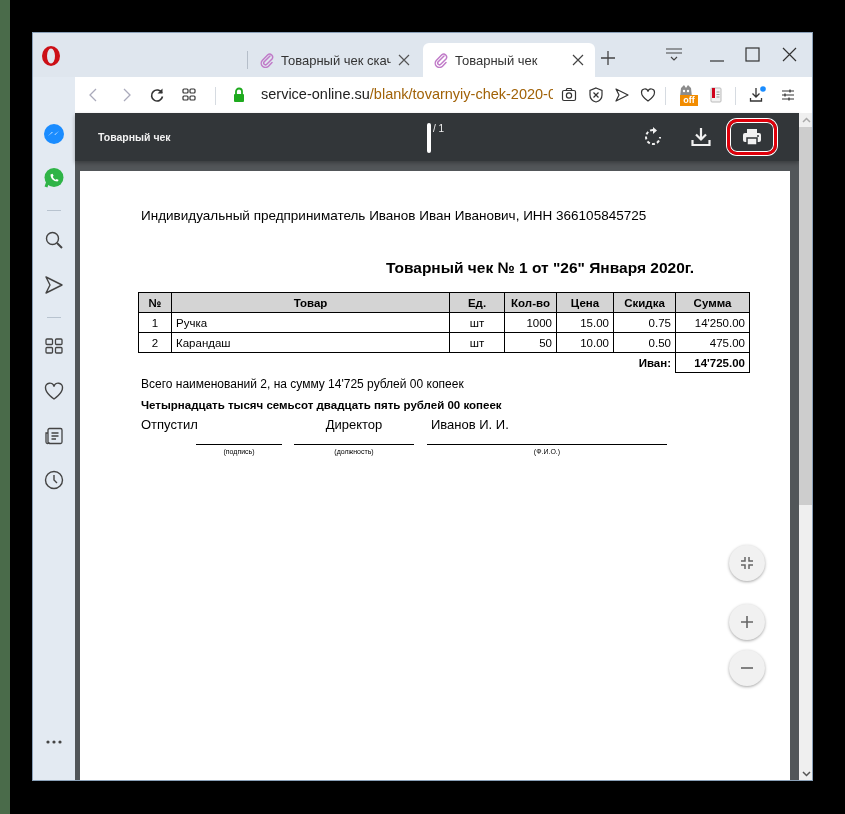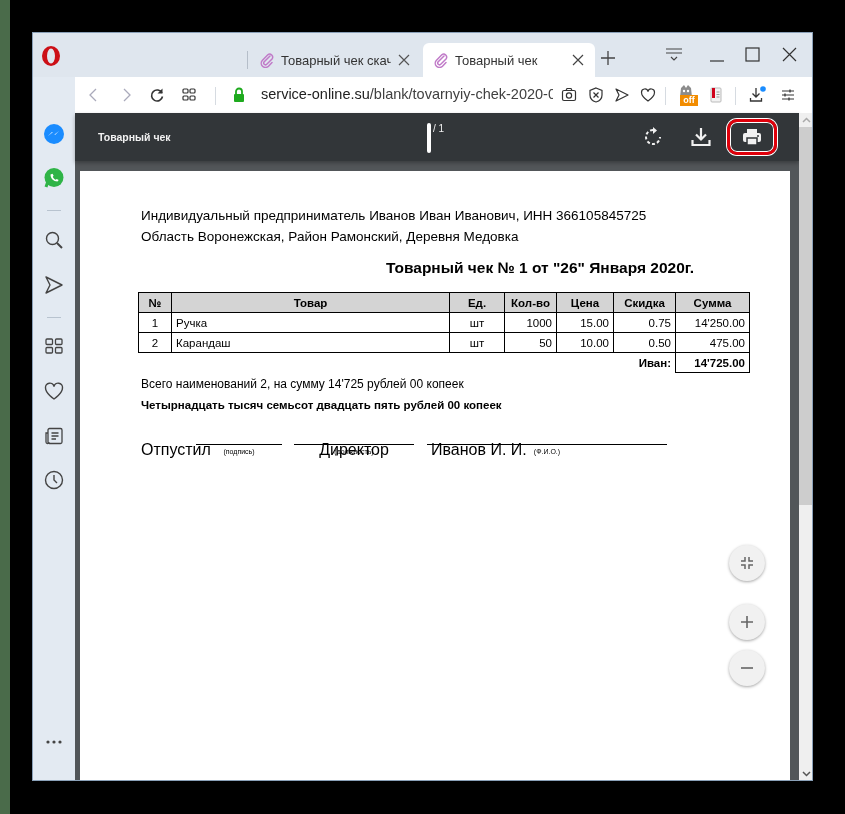--- a/index.html
+++ b/index.html
@@ -20,21 +20,21 @@
   .tab.t2 { left: 216px; width: 172px; }
   .tab.t3 { left: 390px; width: 172px; background: #fff; border-radius: 6px 6px 0 0; }
   .tab-sep { position: absolute; top: 18px; width: 1px; height: 18px; background: #b5bec9; }
   .newtab { position: absolute; left: 566px; top: 16px; width: 18px; height: 18px; }
   .winctrl { position: absolute; top: 12px; width: 22px; height: 20px; }
 
   
   .addrbar { position: absolute; left: 42px; top: 44px; width: 739px; height: 36px; background: #fff; }
   .nav-ic { position: absolute; top: 9px; width: 18px; height: 18px; }
   .url { position: absolute; left: 186px; top: 9px; font-size: 14.5px; color: #222; white-space: nowrap; width: 292px; overflow: hidden; }
-  .url .path { color: #404040; text-align: right; }
+  .url .path { color: #a16207; text-align: right; }
   .addr-sep { position: absolute; top: 10px; width: 1px; height: 18px; background: #d6dbe1; }
 
   
   .sidebar { position: absolute; left: 0; top: 44px; width: 42px; height: 705px; background: #e3eaf2; }
   .sb-ic { position: absolute; left: 10px; width: 22px; height: 22px; }
   .sb-sep { position: absolute; left: 14px; width: 14px; height: 1px; background: #b8c3cf; }
 
   
   .viewer { position: absolute; left: 42px; top: 80px; width: 724px; height: 669px; background: #525659; }
   .pdf-toolbar { position: absolute; left: 0; top: 0; width: 100%; height: 48px; background: #323639; box-shadow: 0 2px 4px rgba(0,0,0,.3); }
@@ -60,21 +60,21 @@
   table.items th, table.items td { border: 1.5px solid #000; height: 20px; padding: 0 4px; }
   table.items th { background: #d4d4d4; font-weight: bold; text-align: center; }
   table.items td.c { text-align: center; }
   table.items td.r { text-align: right; }
   table.items td.l { text-align: left; }
   table.items tr.total td { border: none; }
   table.items tr.total td.lbl { text-align: right; font-weight: bold; }
   table.items tr.total td.val { border: 1.5px solid #000; text-align: right; font-weight: bold; }
   .summary { position: absolute; left: 61px; top: 206px; font-size: 12px; white-space: nowrap; }
   .words { position: absolute; left: 61px; top: 228px; font-size: 11.5px; font-weight: bold; white-space: nowrap; }
-  .sig { position: absolute; top: 270px; font-size: 16px; white-space: nowrap; }
+  .sig { position: absolute; top: 246px; font-size: 13px; white-space: nowrap; }
   .sig-line { position: absolute; top: 273px; height: 1px; background: #000; }
   .sig-cap { position: absolute; top: 277px; font-size: 7px; text-align: center; }
 </style>
 </head>
 <body>
 
 <div class="desk-green"></div>
 
 <div class="window">
 
@@ -257,21 +257,20 @@
           <rect x="3" y="8" width="18" height="9" rx="2" fill="#f1f1f1"></rect>
           <rect x="7" y="13" width="10" height="7" fill="#f1f1f1" stroke="#323639" stroke-width="1.5"></rect>
           <circle cx="18" cy="11" r="1" fill="#323639"></circle>
         </svg>
     </div>
 
     <div class="page">
       <div class="doc">
         <div class="issuer">
           <div>Индивидуальный предприниматель Иванов Иван Иванович, ИНН 366105845725</div>
-          <div>Область Воронежская, Район Рамонский, Деревня Медовка</div>
         </div>
         <div class="doc-title">Товарный чек № 1 от "26" Января 2020г.</div>
 
         <table class="items">
           <colgroup>
             <col style="width:33px">
               <col style="width:278px">
               <col style="width:55px">
               <col style="width:52px">
               <col style="width:57px">

